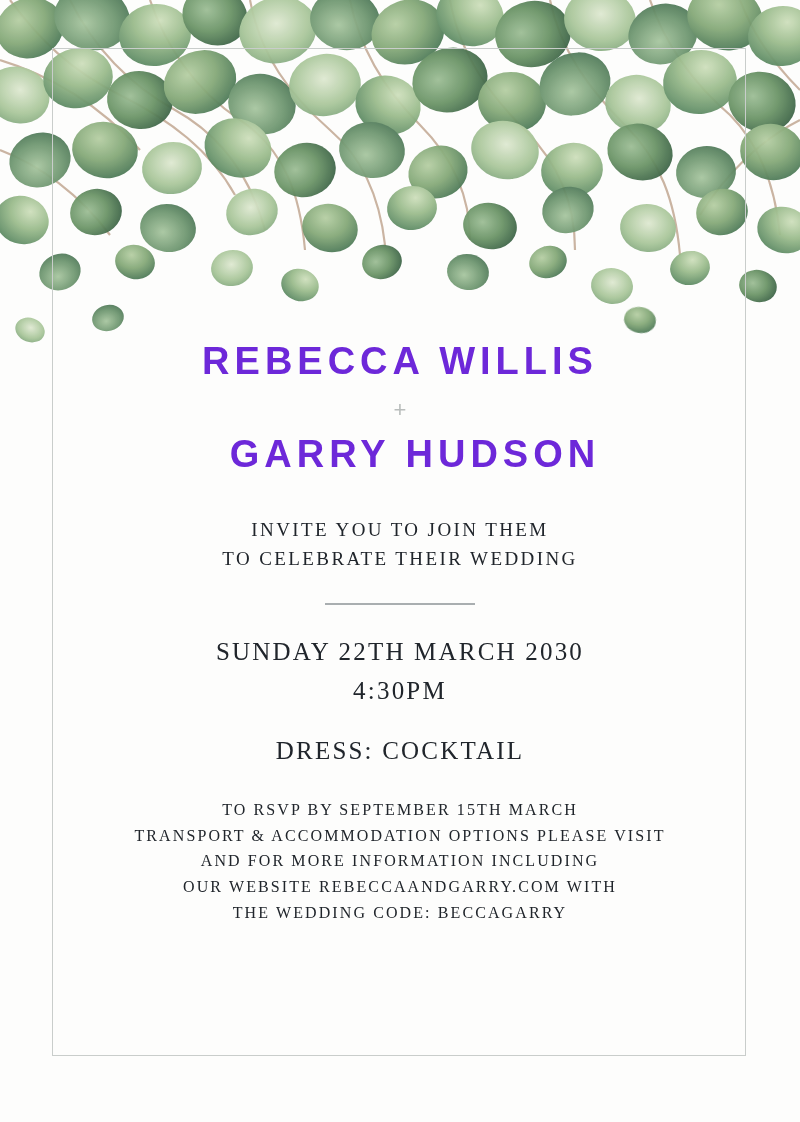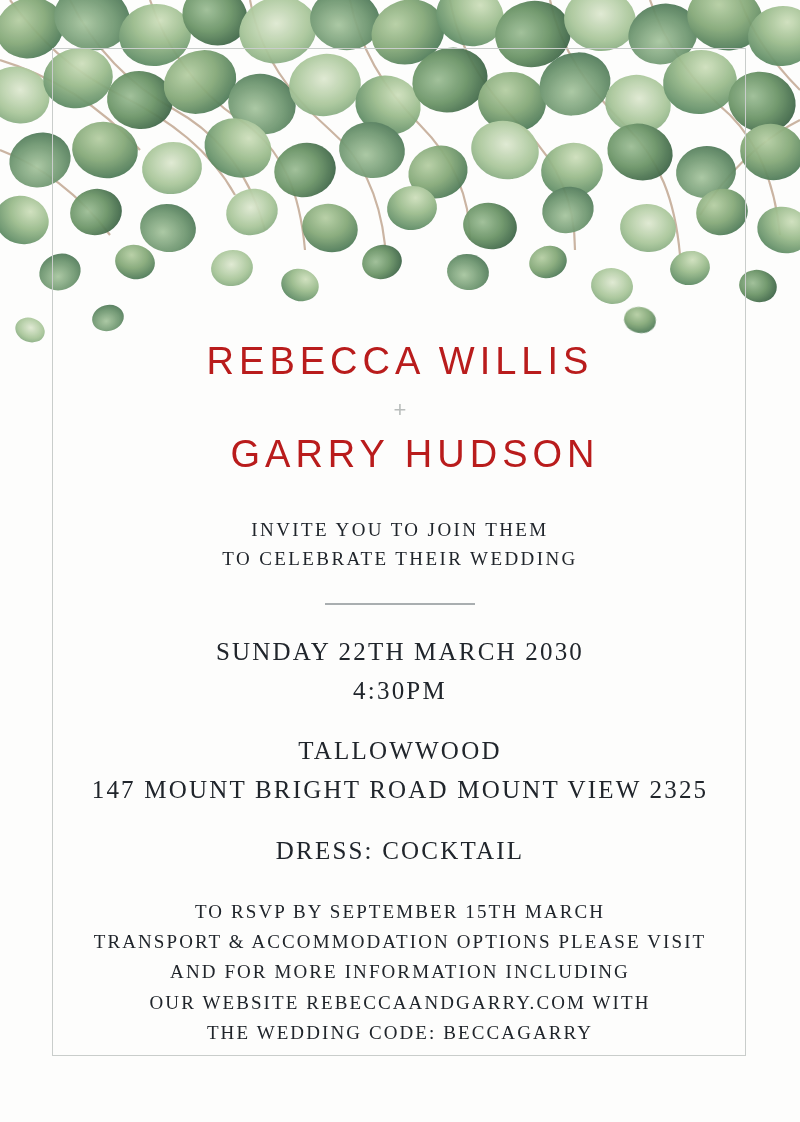--- a/index.html
+++ b/index.html
@@ -56,22 +56,22 @@
   .line-families {
     font-size: 17.5px;
     letter-spacing: 2.6px;
     text-transform: uppercase;
     margin-bottom: 26px;
     font-family: "Liberation Serif", serif;
   }
 
   .names {
     font-family: "Liberation Sans", sans-serif;
-    color: #b91c1c;
-    font-weight: 400;
+    color: #6d28d9;
+    font-weight: 700;
     letter-spacing: 5px;
     text-transform: uppercase;
   }
   .name-1 { font-size: 38px; line-height: 1.15; }
   .name-2 { font-size: 38px; line-height: 1.15; padding-left: 30px; }
   .amp {
     font-family: "Liberation Sans", sans-serif;
     color: #b9bdbc;
     font-size: 22px;
     line-height: 1.6;
@@ -97,21 +97,21 @@
   .block {
     font-size: 25px;
     letter-spacing: 2.2px;
     line-height: 1.55;
     text-transform: uppercase;
   }
   .block + .block { margin-top: 22px; }
 
   .rsvp {
     margin-top: 26px;
-    font-size: 19px;
+    font-size: 16px;
     letter-spacing: 2.1px;
     line-height: 1.6;
     text-transform: uppercase;
   }
 </style>
 </head>
 <body>
 
 <div class="invitation">
 
@@ -244,24 +244,20 @@
       <div>to celebrate their wedding</div>
     </div>
 
     <div class="divider"></div>
 
     <div class="block">
       <div>Sunday 22th March 2030</div>
       <div>4:30pm</div>
     </div>
 
-    <div class="block">
-      <div>Tallowwood</div>
-      <div>147 Mount Bright Road Mount View 2325</div>
-    </div>
 
     <div class="block">Dress: Cocktail</div>
 
     <div class="rsvp">
       <div>To RSVP by September 15th March</div>
       <div>Transport &amp; accommodation options please visit</div>
       <div>And for more information including</div>
       <div>Our website rebeccaandgarry.com with</div>
       <div>The wedding code: BeccaGarry</div>
     </div>

